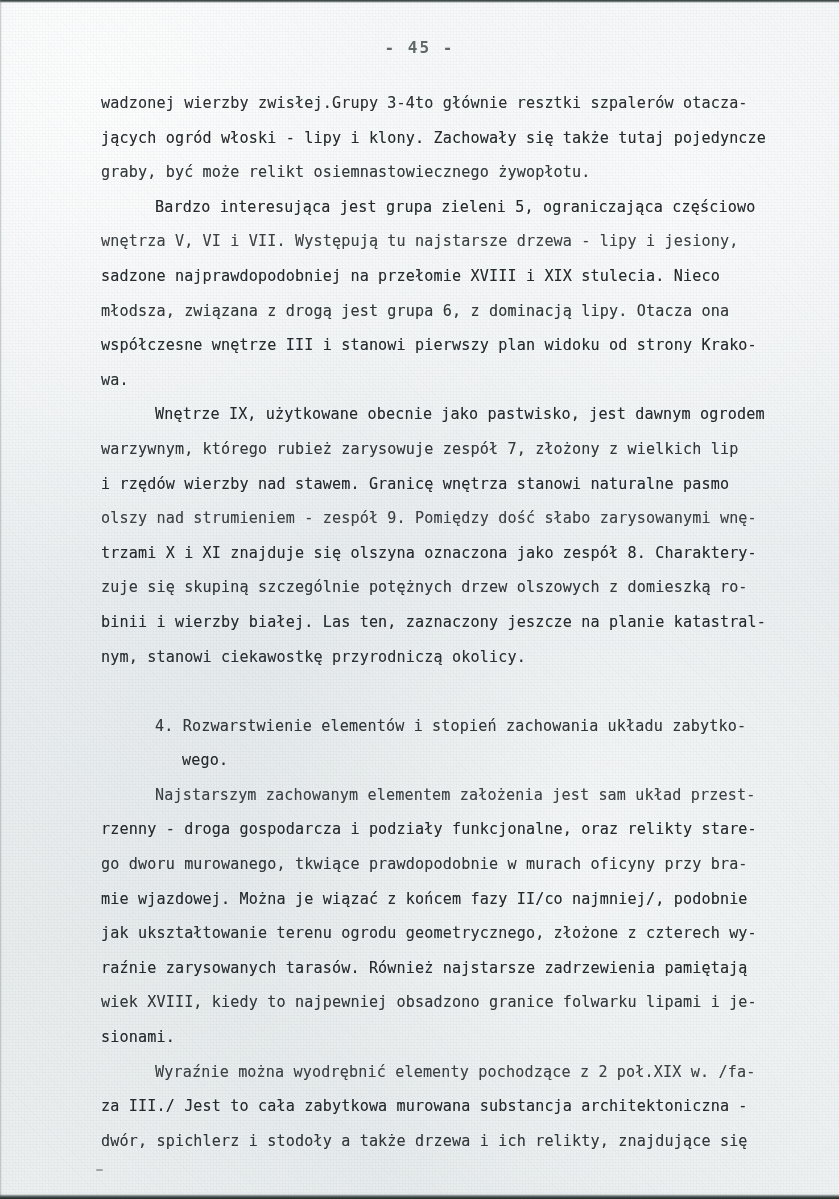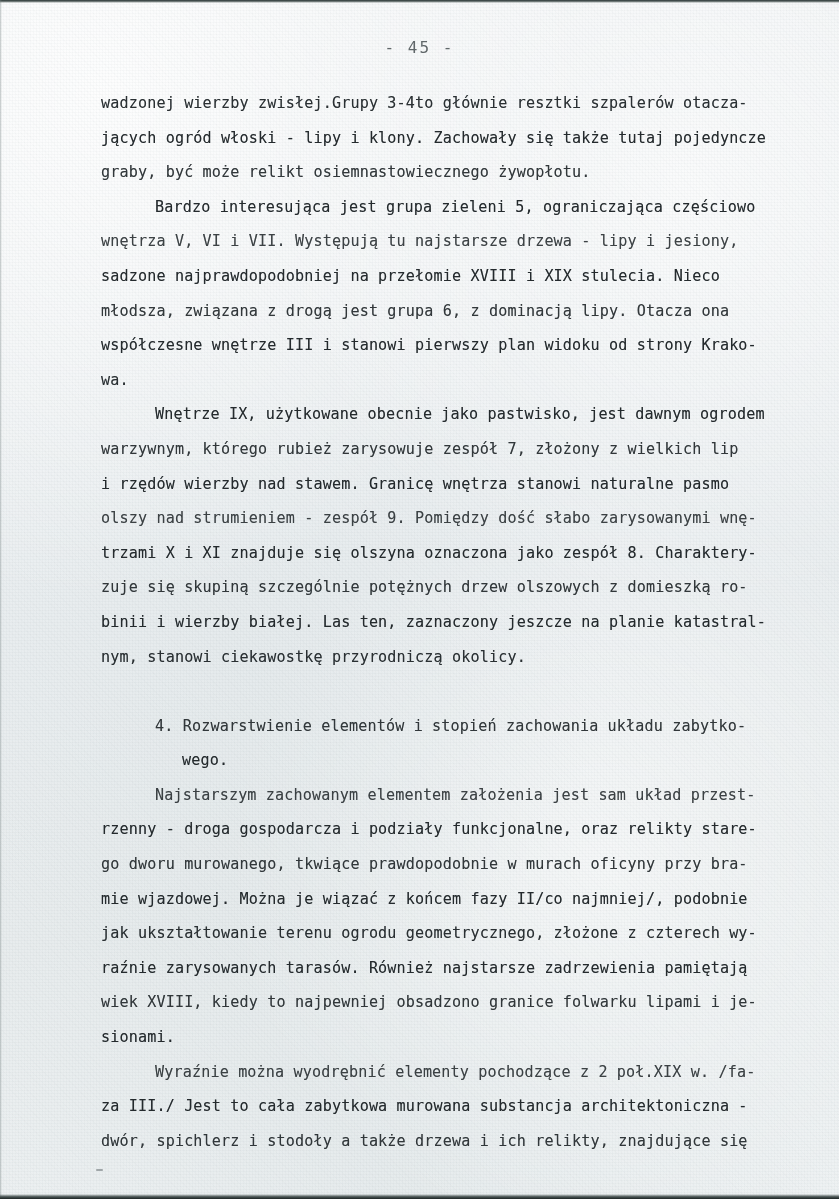--- a/index.html
+++ b/index.html
@@ -76,20 +76,21 @@
   .page-number {
     position: absolute;
     top: 38px;
     left: 0;
     right: 0;
     text-align: center;
     font-size: 16px;
     letter-spacing: 2px;
     color: #3c4447;
     opacity: 0.80;
+    font-weight: bold;
   }
 
   .body-text {
     position: absolute;
     top: 86px;
     left: 101px;
     width: 742px;
     font-size: 15.1px;
     line-height: 34.6px;
     color: #242a2d;

